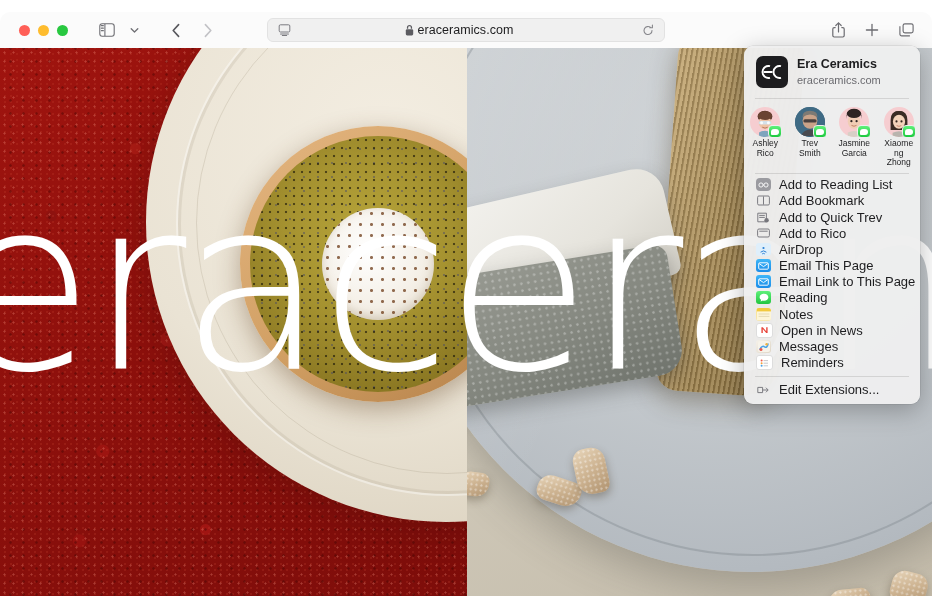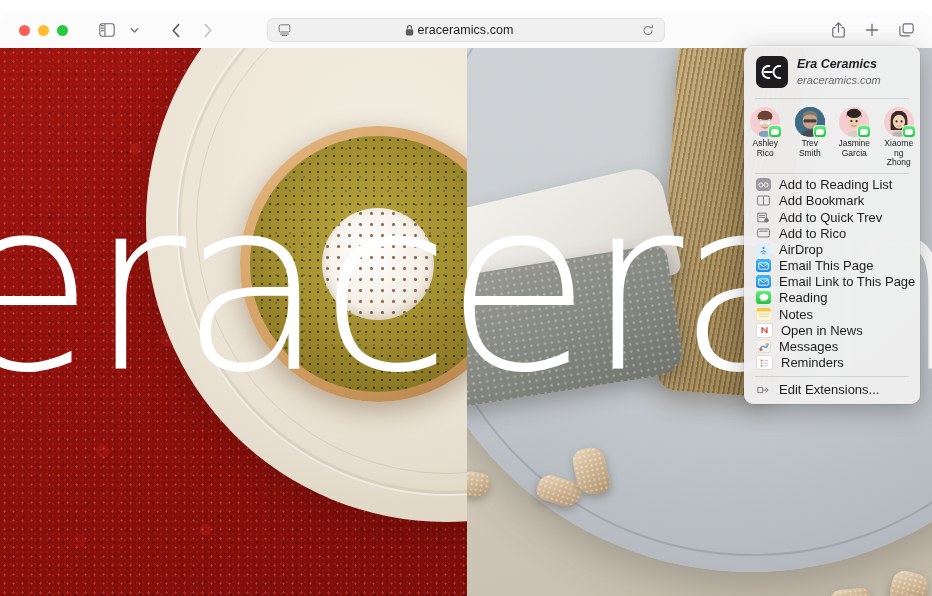--- a/index.html
+++ b/index.html
@@ -359,21 +359,20 @@
     width: 16px; height: 8px;
     background: rgba(238,238,238,0.97);
     clip-path: polygon(50% 0, 100% 100%, 0 100%);
   }
 
   .site-header {
     display: flex;
     align-items: center;
     gap: 9px;
     padding: 10px 12px 9px 12px;
-    font-style: italic;
   }
   .favicon {
     width: 32px; height: 32px;
     border-radius: 7px;
     background: #1d1d1f;
     flex: 0 0 auto;
     display: flex; align-items: center; justify-content: center;
   }
   .site-title {
     font-size: 12.5px;

